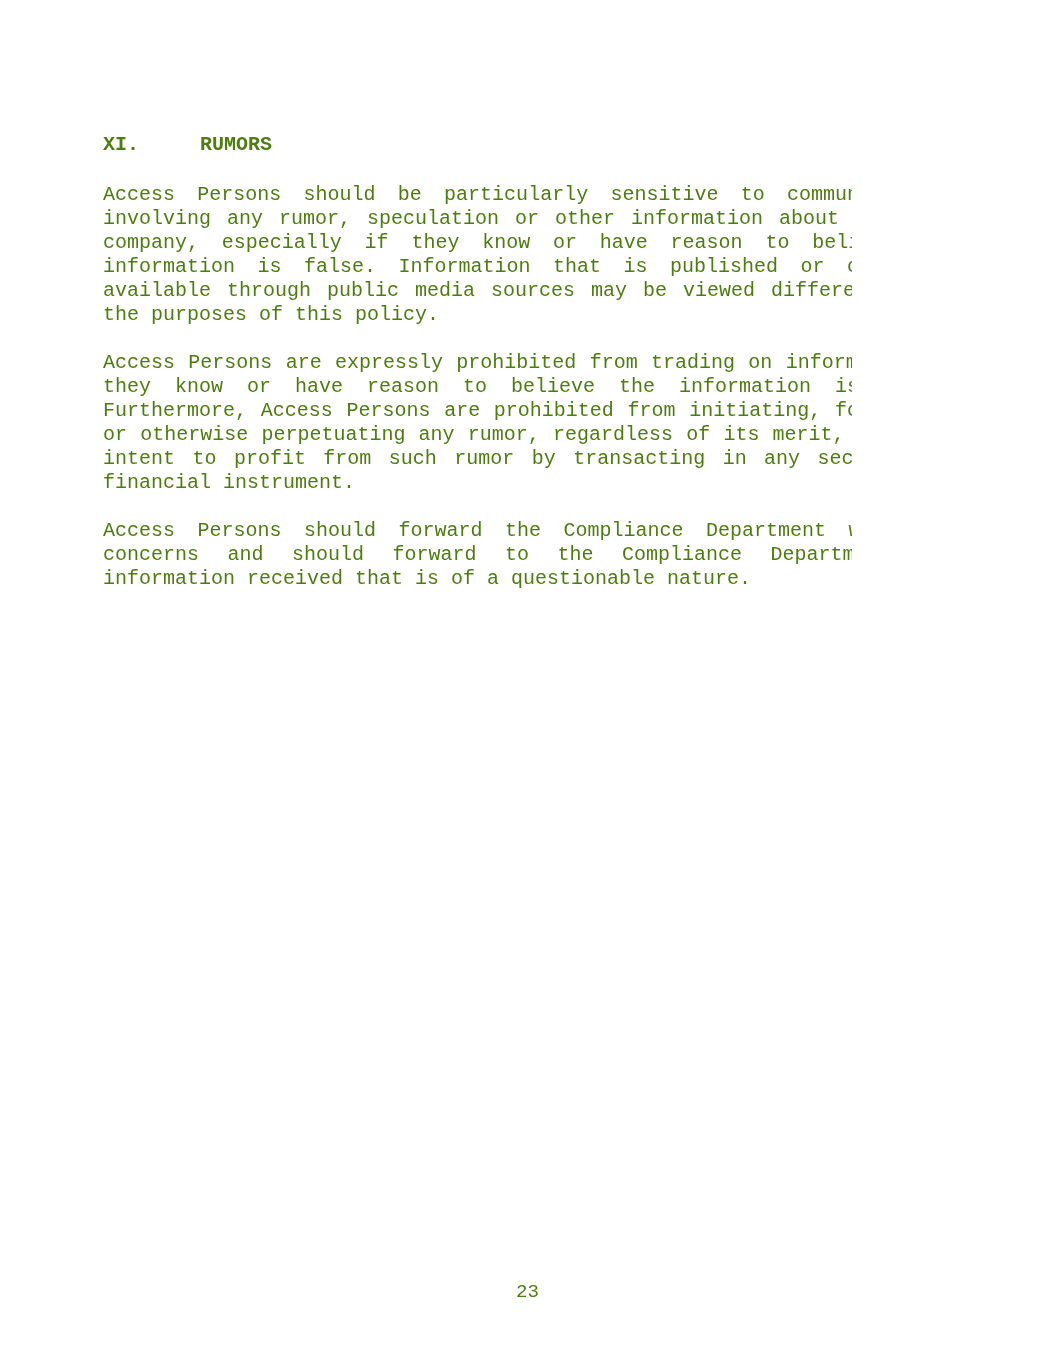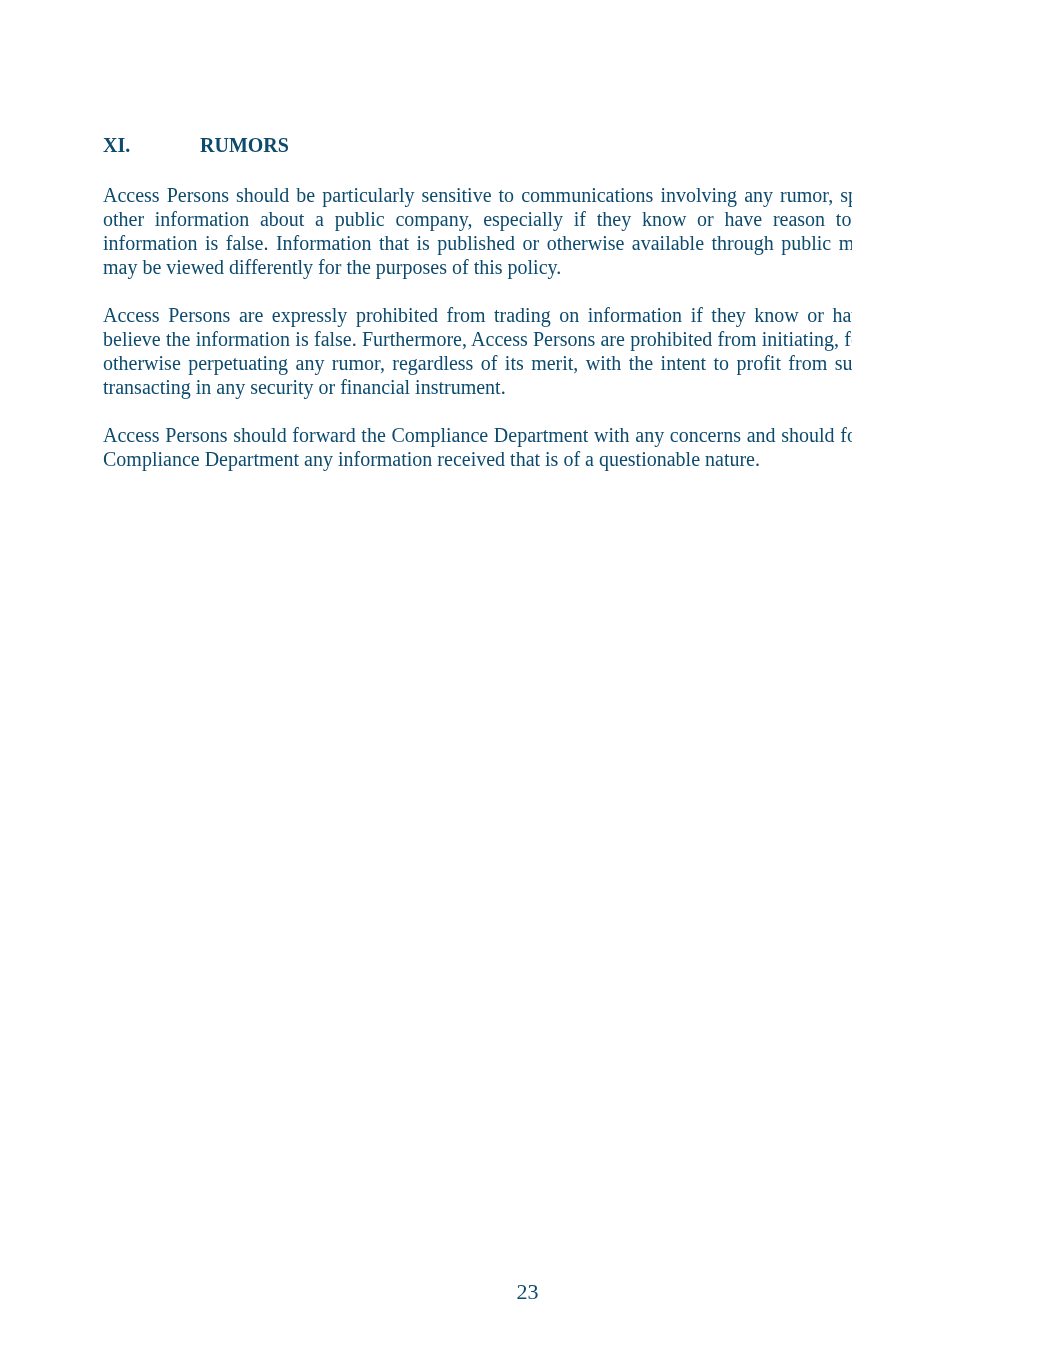--- a/index.html
+++ b/index.html
@@ -5,22 +5,22 @@
   html, body {
     margin: 0;
     padding: 0;
     background: #ffffff;
   }
   .page {
     position: relative;
     width: 852px;
     height: 1365px;
     background: #ffffff;
-    font-family: Liberation Serif, serif;
-    color: #0c4a6e;
+    font-family: Liberation Mono, monospace;
+    color: #4d7c0f;
     overflow: hidden;
   }
   .content {
     position: absolute;
     left: 103px;
     top: 133px;
     width: 852px;
   }
   .heading {
     display: flex;
@@ -38,21 +38,21 @@
     line-height: 24px;
     text-align: justify;
     margin: 12px 0 24px 0;
   }
   .page-number {
     position: absolute;
     left: 0;
     width: 1055px;
     top: 1280px;
     text-align: center;
-    font-size: 22px;
+    font-size: 19px;
     line-height: 24px;
   }
 </style>
 </head>
 <body>
 
 <div class="page">
   <div class="content">
     <h1 class="heading">
       <span class="num">XI.</span>

